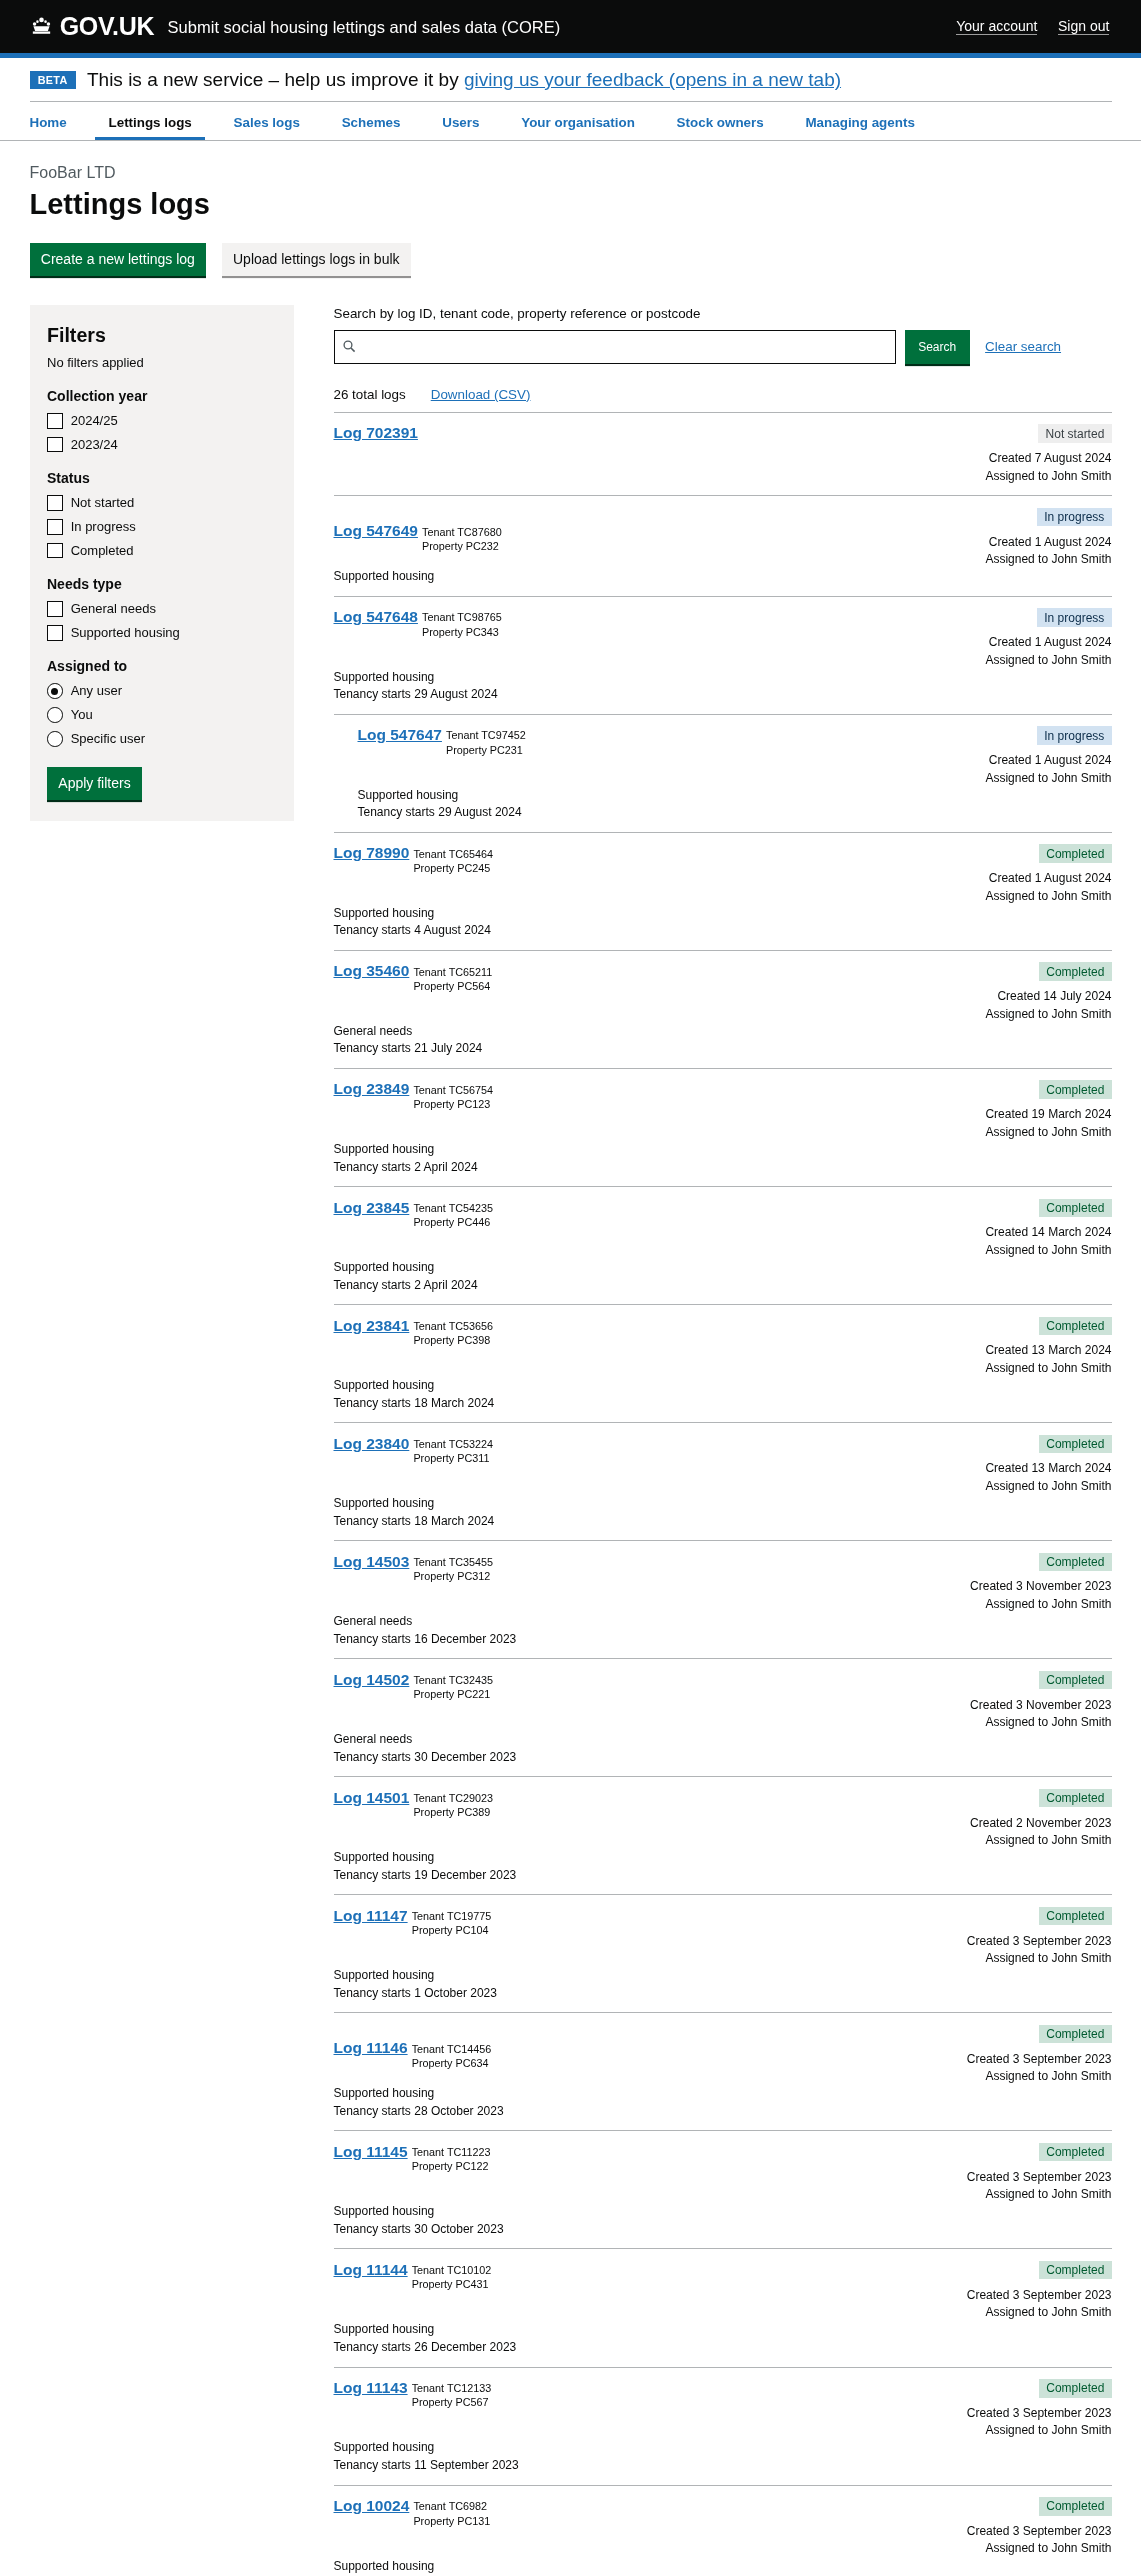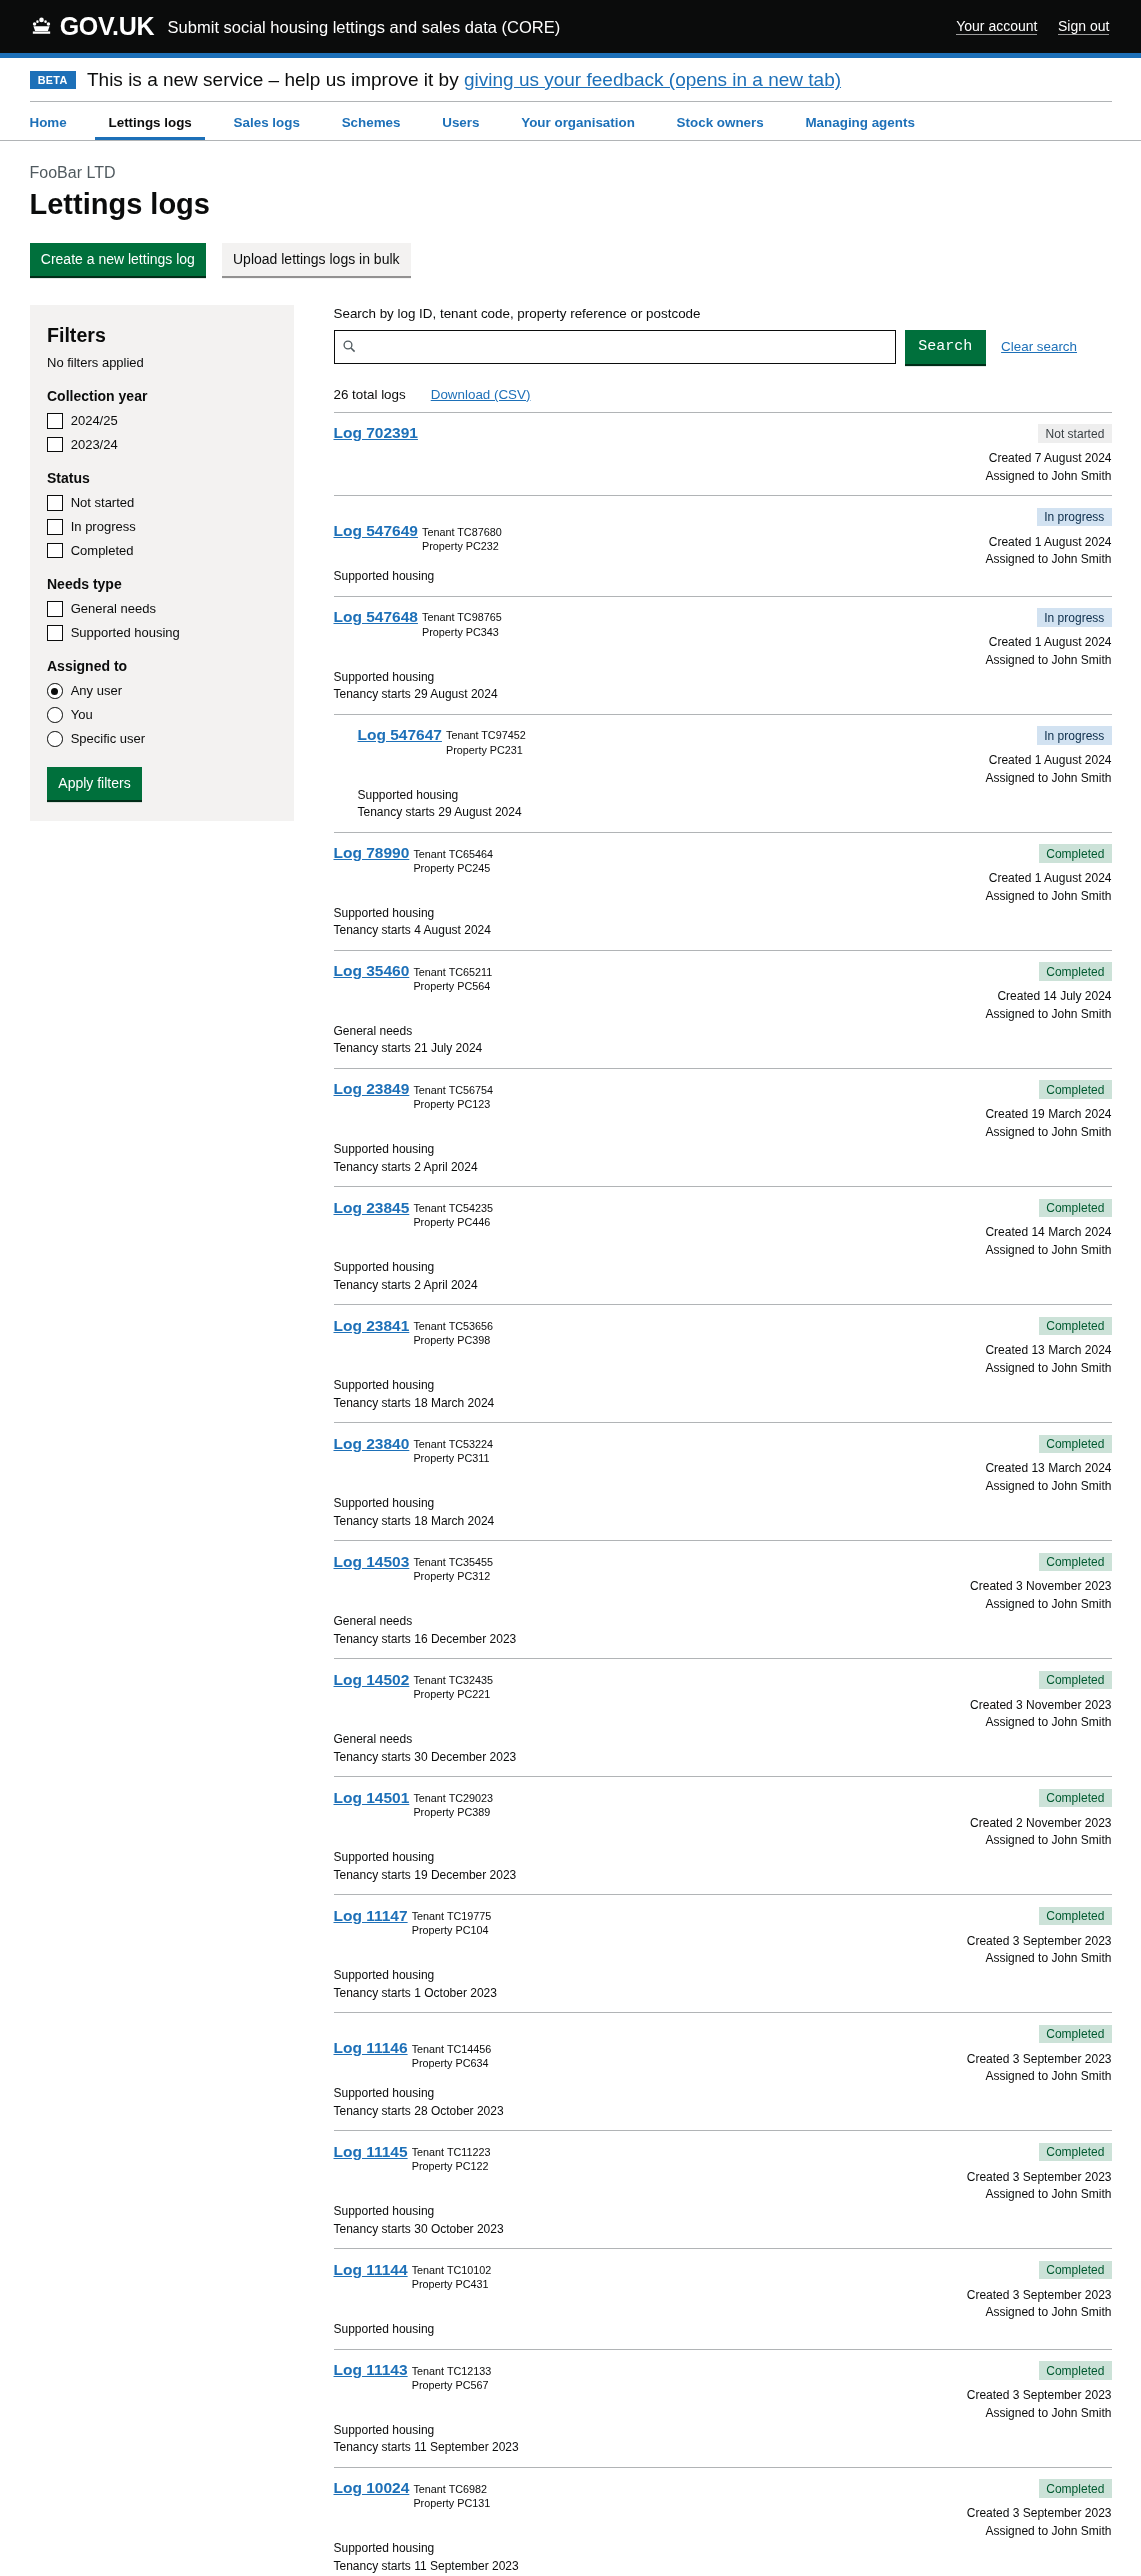--- a/index.html
+++ b/index.html
@@ -236,26 +236,26 @@
     padding-left: 6.2px;
     width: 100%;
     height: 100%;
     font-family: "Liberation Sans", sans-serif;
   }
   .search-submit {
     margin-left: 9.3px;
     background: #00703c;
     color: #fff;
     border: 0;
-    font-size: 15px;
+    font-size: 12px;
     padding: 0 13.4px;
     height: 34px;
     box-shadow: 0 2.1px 0 #002d18;
     cursor: pointer;
-    font-family: Liberation Mono, monospace;
+    font-family: Liberation Sans, sans-serif;
   }
   .clear-search {
     margin-left: 15.5px;
     font-size: 13.4px;
     color: #1d70b8;
     line-height: 34px;
     white-space: nowrap;
   }
 
   .totals-row {
@@ -824,20 +824,21 @@
                   </div>
                 </div>
                 <div style="flex: 1 1 auto;"></div>
                 <div class="log-right"><span class="status-tag tag-green">Completed</span><div class="log-meta">
                     <div>Created 3 September 2023</div>
                     <div>Assigned to John Smith</div>
                   </div></div>
               </div>
               <div class="log-bottom">
                 <div class="log-needs">Supported housing</div>
+                <div class="log-tenancy">Tenancy starts 26 December 2023</div>
               </div>
             </div>
           </div>
           <div class="log-item">
             <div style="width: 100%;">
               <div style="display: flex; align-items: flex-start; width: 100%;">
                 <div style="display: flex; align-items: flex-start;">
                   <div><a class="log-id" href="#">Log 11143</a></div>
                   <div class="log-mid">
                     <div>Tenant TC12133</div>

